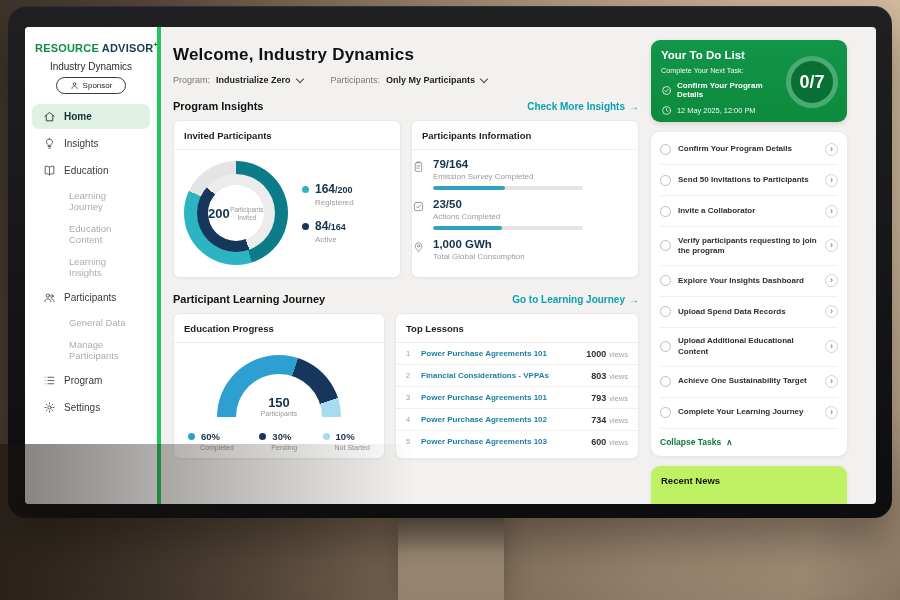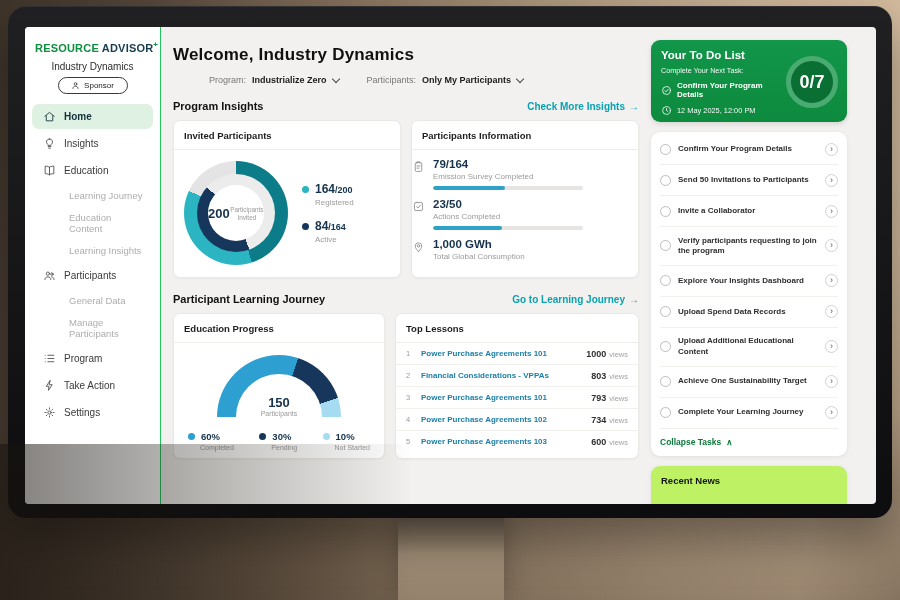--- a/index.html
+++ b/index.html
@@ -20,40 +20,40 @@
     background:linear-gradient(180deg,#202023,#0d0d0f);
     box-shadow:0 22px 45px rgba(0,0,0,.4), inset 0 1px 0 rgba(255,255,255,.08);}
   .stand{position:absolute;left:398px;top:517px;width:106px;height:83px;
     background:linear-gradient(180deg,#6f6152,#a08d77 45%,#94826d);
     box-shadow:0 0 24px rgba(0,0,0,.25);}
 
   .screen{position:absolute;left:25px;top:27px;width:851px;height:477px;background:#f2f1ef;
     border-radius:4px;overflow:hidden;}
 
   
-  .sidebar{position:absolute;left:0;top:0;bottom:0;width:136px;background:#fff;border-right:1px solid #22c55e;}
+  .sidebar{position:absolute;left:0;top:0;bottom:0;width:136px;background:#fff;border-right:4px solid #22c55e;}
   .logo{margin:13px 10px 2px;font-size:11px;font-weight:bold;letter-spacing:.2px;white-space:nowrap;}
   .brand-a{color:#0e8e3f}.brand-b{color:#173b4f}.brand-plus{color:#0e8e3f;font-size:8px;vertical-align:super;}
   .org{text-align:center;font-size:10px;color:#2e2e2e;margin-top:7px;}
   .sponsor{margin:5px auto 0;width:70px;border:1px solid #3a3a3a;border-radius:11px;font-size:8px;color:#222;
     display:flex;align-items:center;justify-content:center;gap:4px;padding:3px 6px;background:#fff;}
   .nav{margin-top:10px;}
   .nav-item{display:flex;align-items:center;gap:8px;padding:6px 11px;font-size:10px;color:#3a3a3a;margin:2px 7px;border-radius:7px;cursor:default;}
   .nav-item.active{background:#def1e3;color:#142f3a;font-weight:bold;}
   .nav-sub{padding:5px 10px 5px 37px;font-size:9.5px;color:#adadad;margin:1px 7px;}
   .ico{width:13px;height:13px;fill:none;stroke:#4a4a4a;stroke-width:1.6;stroke-linecap:round;stroke-linejoin:round;flex:none;}
   .nav-item.active .ico{stroke:#15323d;}
   .sico{width:13px;height:13px;fill:none;stroke:#8d8d8d;stroke-width:1.6;stroke-linecap:round;stroke-linejoin:round;flex:none;margin-top:2px;}
   .wico{width:11px;height:11px;fill:none;stroke:#fff;stroke-width:1.8;stroke-linecap:round;stroke-linejoin:round;flex:none;}
   .pico{width:9px;height:9px;fill:none;stroke:#333;stroke-width:2;stroke-linecap:round;flex:none;}
 
   
   .main{position:absolute;left:136px;top:0;width:490px;height:100%;padding:14px 12px 0;}
   h1{font-size:17px;color:#101010;margin:4px 0 0;letter-spacing:.2px;}
-  .filters{display:flex;gap:28px;margin-top:10px;align-items:center;margin-left:36px;}
+  .filters{display:flex;gap:28px;margin-top:10px;align-items:center;}
   .filter{display:flex;align-items:center;gap:6px;font-size:9px;color:#777;cursor:default;}
   .fvalue{color:#1c1c1c;font-weight:bold;}
   .chev{width:6px;height:6px;border-right:1.4px solid #444;border-bottom:1.4px solid #444;transform:rotate(45deg);margin-top:-3px;}
   .sec{display:flex;justify-content:space-between;align-items:center;margin:15px 0 8px;}
   .sec-title{font-size:11px;font-weight:bold;color:#121212;}
   .sec-link{font-size:10px;color:#0aa2b0;font-weight:bold;display:flex;align-items:center;gap:4px;}
   .cardrow{display:flex;gap:10px;}
   .card{background:#fff;border:1px solid #e9e8e4;border-radius:7px;box-shadow:0 1px 2px rgba(0,0,0,.04);}
   .card-title{font-size:9.5px;font-weight:bold;color:#1e1e1e;padding:9px 10px 8px;border-bottom:1px solid #efeeeb;}
 
@@ -198,26 +198,20 @@
         </div>
         <div class="nav-item">
           <svg class="ico" viewBox="0 0 24 24">
               <path d="M9 6h11M9 12h11M9 18h11"></path>
               <path d="M4 6h.01M4 12h.01M4 18h.01"></path>
             </svg>
           <span>Program</span>
         </div>
         <div class="nav-item">
           <svg class="ico" viewBox="0 0 24 24">
-              <path d="M13 3 6 13.5h5L10 21l7-10.5h-5z"></path>
-            </svg>
-          <span>Take Action</span>
-        </div>
-        <div class="nav-item">
-          <svg class="ico" viewBox="0 0 24 24">
               <circle cx="12" cy="12" r="3"></circle>
               <path d="M12 3.5v2.2M12 18.3v2.2M3.5 12h2.2M18.3 12h2.2M6 6l1.6 1.6M16.4 16.4 18 18M18 6l-1.6 1.6M7.6 16.4 6 18"></path>
             </svg>
           <span>Settings</span>
         </div>
       </nav>
     </aside>
 
     <main class="main">
       <h1>Welcome, Industry Dynamics</h1>

